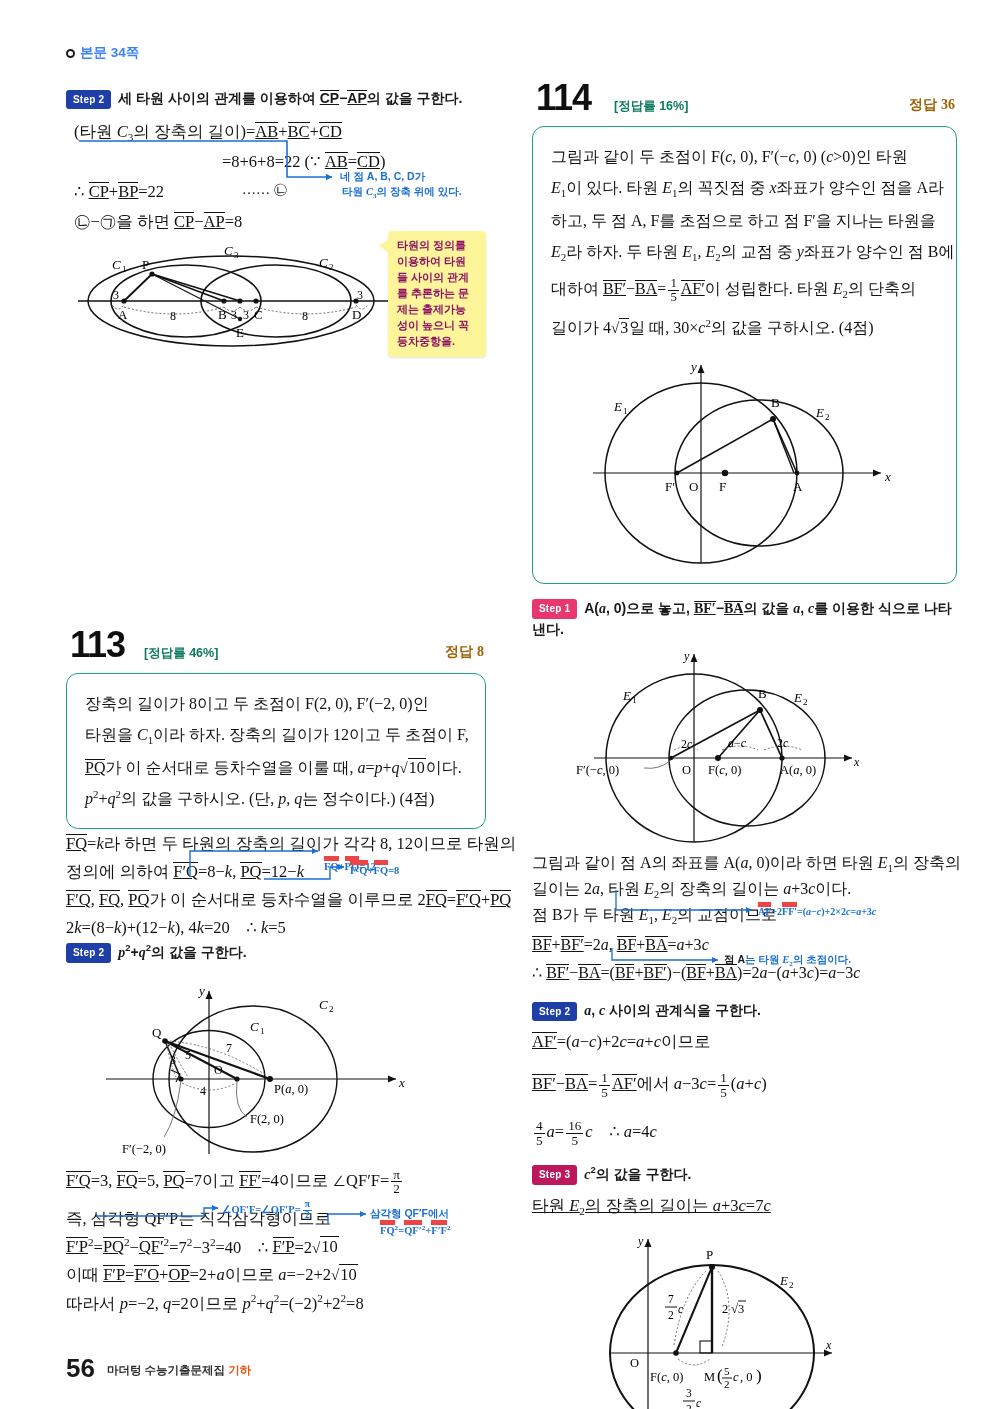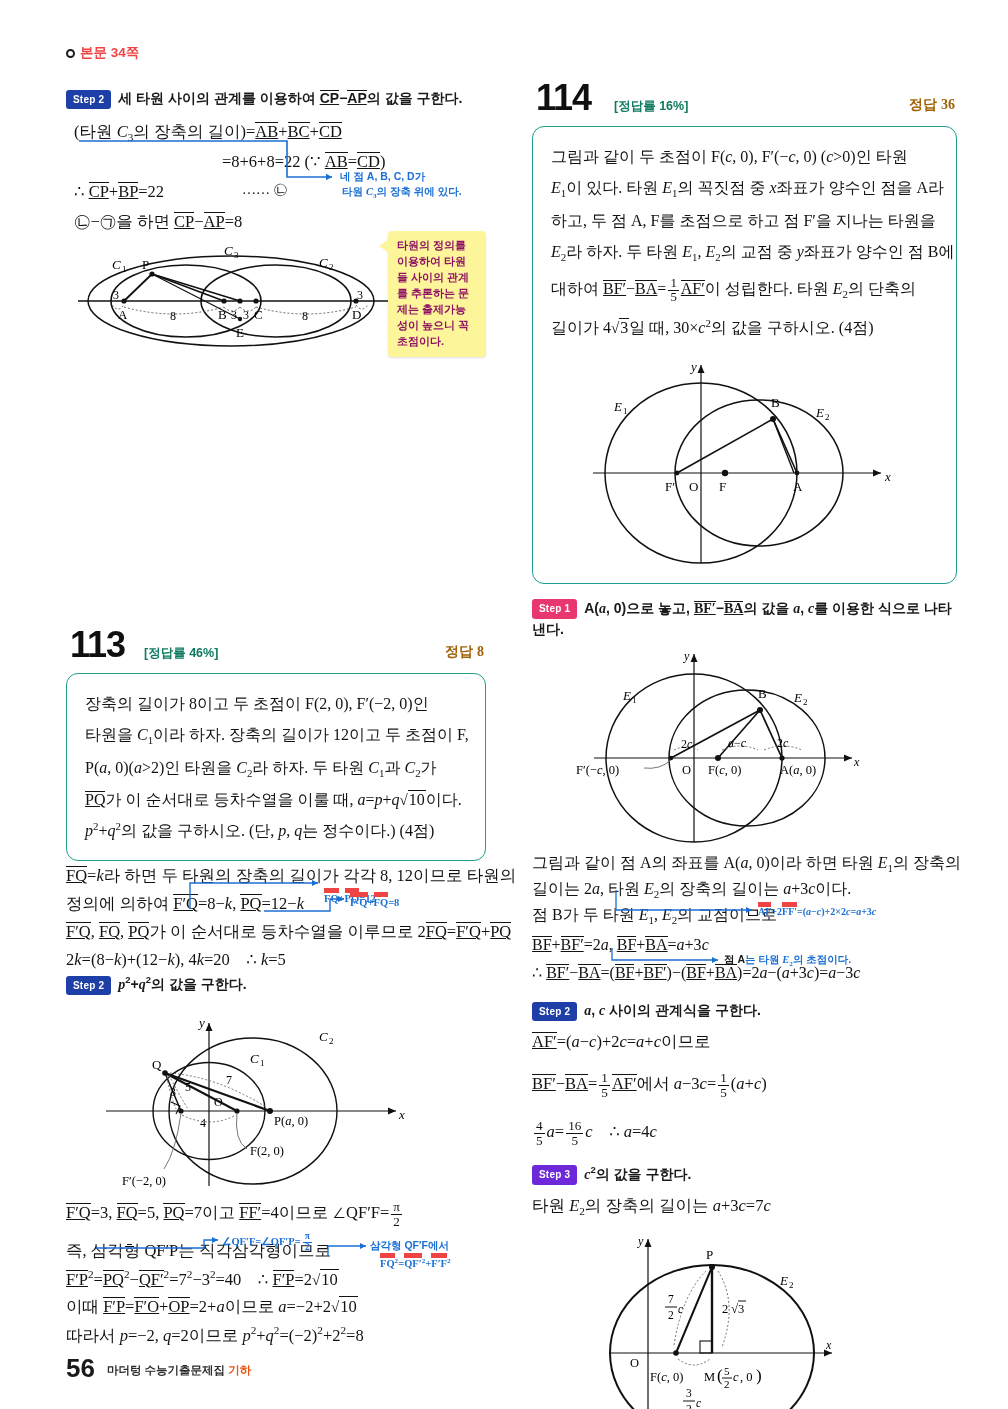--- a/index.html
+++ b/index.html
@@ -11,42 +11,42 @@
     position:relative;
     overflow:hidden;
   }
   .page { position:absolute; inset:0; }
 
   
   .pg-head {
     position:absolute; left:66px; top:44px;
     display:flex; align-items:center; gap:5px;
     font-family:"Liberation Sans", sans-serif;
-    font-weight:bold; font-size:13.5px; color:#ef4444;
+    font-weight:bold; font-size:13.5px; color:#3b82f6;
   }
   .pg-head .dot {
     width:9px; height:9px; border-radius:50%;
     border:2.5px solid #1b1b1b; display:inline-block;
   }
 
   
   .col-left  { position:absolute; left:66px;  top:78px;  width:420px; }
   .col-right { position:absolute; left:532px; top:78px;  width:425px; }
 
   
   .step {
     display:inline-block; vertical-align:middle;
     color:#ffffff; font-family:"Liberation Sans", sans-serif;
     font-size:10px; font-weight:bold; letter-spacing:.2px;
     padding:2px 7px 2.5px 7px; border-radius:3px;
     margin-right:7px;
   }
   .step.blue  { background:#1f3fa8; }
   .step.pink  { background:#e8376e; }
-  .step.teal  { background:#6d28d9; }
+  .step.teal  { background:#be185d; }
   .step-line {
     font-family:"Liberation Sans", sans-serif;
     font-size:14px; font-weight:bold; color:#1a1a1a;
     line-height:1.5; margin:10px 0 6px 0;
   }
   .step-line .body { font-weight:bold; }
 
   
   .mline {
     font-size:16.5px; color:#121212; line-height:1.82;
@@ -227,37 +227,36 @@
         <text x="47" y="60" font-family="Liberation Serif, serif" font-size="12">3</text>
         <text x="104" y="81" font-family="Liberation Serif, serif" font-size="12">8</text>
         <text x="165" y="80" font-family="Liberation Serif, serif" font-size="12">3</text>
         <text x="177" y="80" font-family="Liberation Serif, serif" font-size="12">3</text>
         <text x="236" y="81" font-family="Liberation Serif, serif" font-size="12">8</text>
         <text x="291" y="60" font-family="Liberation Serif, serif" font-size="12">3</text>
       </svg>
 
       <div class="memo" style="left:322px; top:-8px; width:98px;">
         <span class="tip"></span>
-        <span>타원의 정의를 이용하여 타원들 사이의 관계를 추론하는 문제는 출제가능성이 높으니 꼭 초점이다.</span>
+        <span>타원의 정의를 이용하여 타원들 사이의 관계를 추론하는 문제는 출제가능성이 높으니 꼭 등차중항을.</span>
       </div>
     </div>
 
     <div style="margin-top:264px;">
       <div class="prob-head">
         <span class="prob-num">113</span>
         <span class="prob-rate" style="left:78px;">[정답률 46%]</span>
         <span class="prob-ans">
           <span>정답</span> <span class="v">8</span>
         </span>
       </div>
 
       <div class="prob-box">
         <div class="mline">장축의 길이가 8이고 두 초점이 F(2, 0), F′(−2, 0)인</div>
         <div class="mline">타원을 <span class="it">C</span><sub>1</sub>이라 하자. 장축의 길이가 12이고 두 초점이 F,</div>
-        <div class="mline">P(<span class="it">a</span>, 0)(<span class="it">a</span>&gt;2)인 타원을 <span class="it">C</span><sub>2</sub>라 하자. 두 타원 <span class="it">C</span><sub>1</sub>과 <span class="it">C</span><sub>2</sub>가</div>
         <div class="mline"><span class="ov">PQ</span>가 이 순서대로 등차수열을 이룰 때, <span class="it">a</span>=<span class="it">p</span>+<span class="it">q</span><span style="font-size:15px;">√</span><span class="sqrt">10</span>이다.</div>
         <div class="mline"><span class="it">p</span><sup>2</sup>+<span class="it">q</span><sup>2</sup>의 값을 구하시오. (단, <span class="it">p</span>, <span class="it">q</span>는 정수이다.) (4점)</div>
       </div>
 
 
       <div style="position:relative; height:112px;">
         <div class="mline" style="position:absolute;left:0;top:0;">
           <span class="ov">FQ</span>=<span class="it">k</span>라 하면 두 타원의 장축의 길이가 각각 8, 12이므로 타원의
         </div>
         <div class="mline" style="position:absolute;left:0;top:28px;">
@@ -510,21 +509,21 @@
         <span class="ov">BF′</span>−<span class="ov">BA</span>=<span class="frac"><span class="num">1</span><span class="den">5</span></span><span class="ov">AF′</span>에서 <span class="it">a</span>−3<span class="it">c</span>=<span class="frac"><span class="num">1</span><span class="den">5</span></span>(<span class="it">a</span>+<span class="it">c</span>)
       </div>
       <div class="mline" style="margin-top:10px; line-height:2.3;">
         <span class="frac"><span class="num">4</span><span class="den">5</span></span><span class="it">a</span>=<span class="frac"><span class="num">16</span><span class="den">5</span></span><span class="it">c</span>&nbsp;&nbsp;&nbsp;&nbsp;∴ <span class="it">a</span>=4<span class="it">c</span>
       </div>
 
       <div class="step-line" style="margin-top:12px;">
         <span class="step teal">Step 3</span><span><span class="it" style="font-family:'Liberation Serif',serif;">c</span><sup>2</sup>의 값을 구한다.</span>
       </div>
 
-      <div class="mline" style="margin-top:2px;">
+      <div class="mline" style="margin-top:2px;text-decoration:underline;">
         타원 <span class="it">E</span><sub>2</sub>의 장축의 길이는 <span class="it">a</span>+3<span class="it">c</span>=7<span class="it">c</span>
       </div>
 
       <div class="fig" style="margin-top:4px;">
         <svg width="425" height="200" viewBox="0 0 425 200">
           <line x1="78" y1="128" x2="300" y2="128" stroke="#111" stroke-width="1.2"></line>
           <path d="M300,128 l-8,-3.5 l0,7 z" fill="#111"></path>
           <line x1="116" y1="192" x2="116" y2="14" stroke="#111" stroke-width="1.2"></line>
           <path d="M116,14 l-3.5,8 l7,0 z" fill="#111"></path>
           <text x="106" y="20" font-family="Liberation Serif, serif" font-size="12" font-style="italic">y</text>

